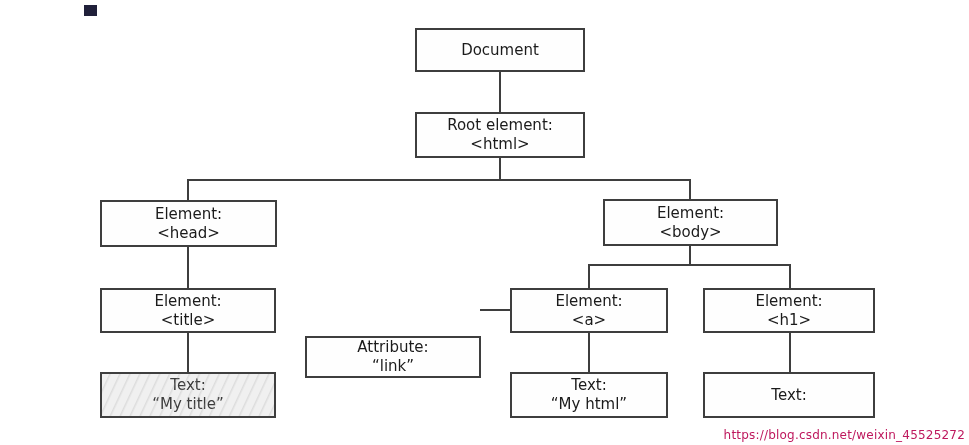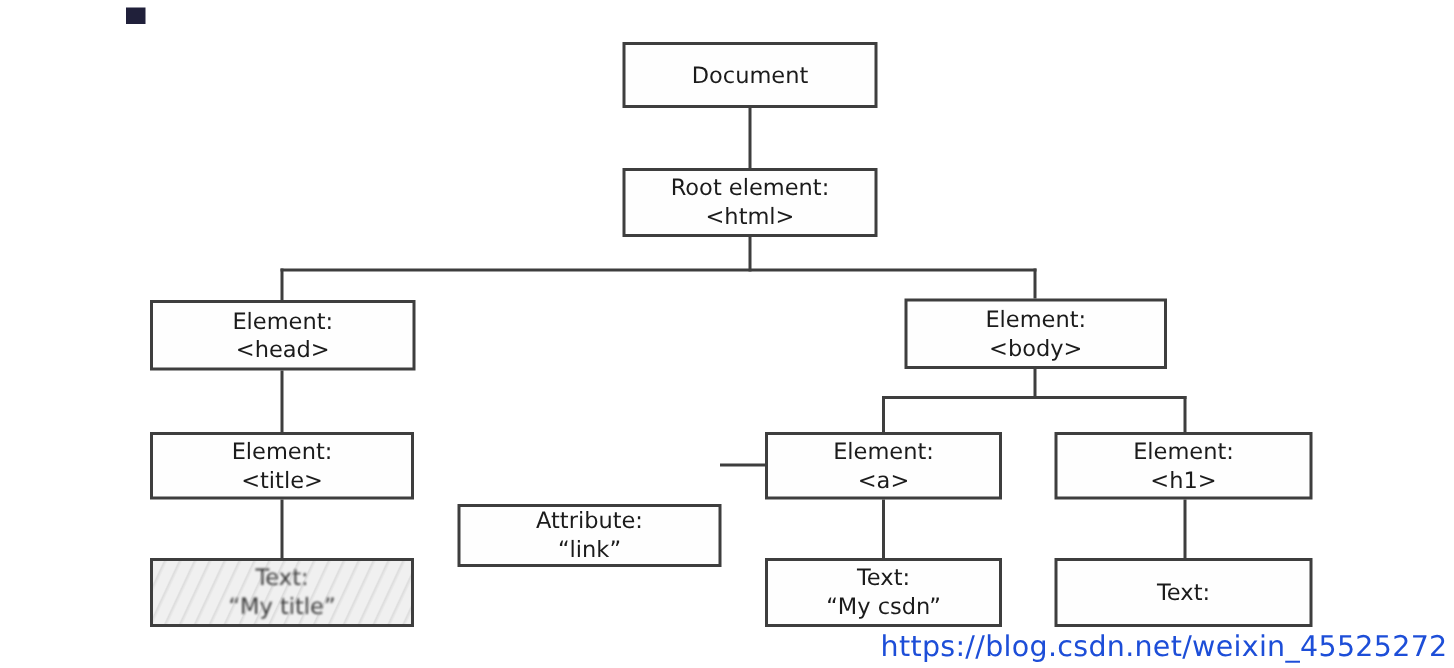--- a/index.html
+++ b/index.html
@@ -52,22 +52,22 @@
   .artifact-square {
     position:absolute;
     left:84px; top:5px;
     width:13px; height:11px;
     background:#20203a;
   }
   .watermark {
     position:absolute;
     right:4px;
     bottom:3px;
-    font-size:19px;
-    color:#1d4ed8;
+    font-size:12px;
+    color:#be185d;
     letter-spacing:0.2px;
     white-space:nowrap;
   }
 </style>
 </head>
 <body>
 
 <div class="stage">
 
   <div class="artifact-square"></div>
@@ -140,21 +140,21 @@
     <span>&lt;a&gt;</span>
   </div>
 
   <div class="node" style="left:703px; top:288px; width:172px; height:45px;">
     <span>Element:</span>
     <span>&lt;h1&gt;</span>
   </div>
 
   <div class="node" style="left:510px; top:372px; width:158px; height:46px;">
     <span>Text:</span>
-    <span>“My csdn”</span>
+    <span>“My html”</span>
   </div>
 
   <div class="node" style="left:703px; top:372px; width:172px; height:46px;">
     <span>Text:</span>
   </div>
 
   <div class="watermark">https://blog.csdn.net/weixin_45525272</div>
 
 </div>
 

